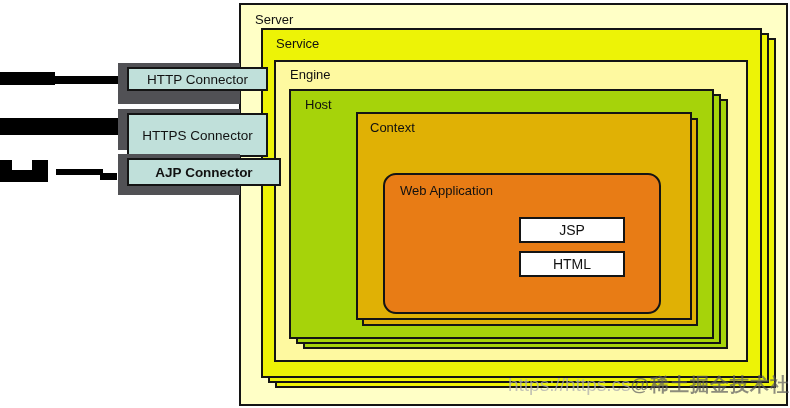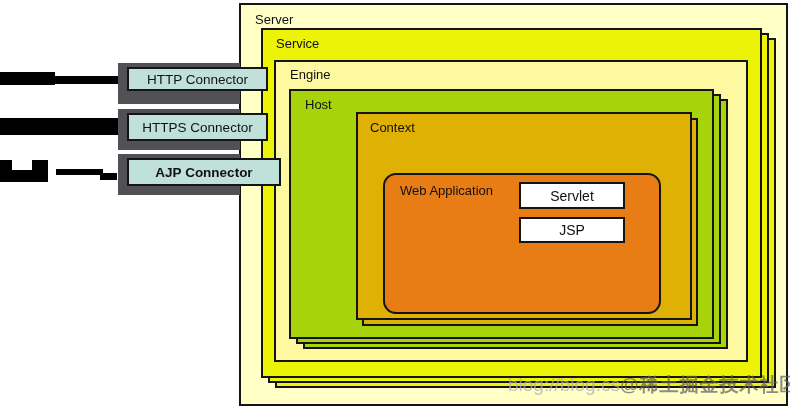--- a/index.html
+++ b/index.html
@@ -52,27 +52,27 @@
 
   <div class="abs box bg-host" style="left:303px; top:99px; width:425px; height:250px;"></div>
   <div class="abs box bg-host" style="left:296px; top:94px; width:425px; height:250px;"></div>
   <div class="abs box bg-host lblbox" style="left:289px; top:89px; width:425px; height:250px; padding:6px 0 0 14px;">Host</div>
 
   <div class="abs box bg-context" style="left:362px; top:118px; width:336px; height:208px;"></div>
   <div class="abs box bg-context lblbox" style="left:356px; top:112px; width:336px; height:208px; padding:6px 0 0 12px;">Context</div>
 
   <div class="abs box bg-webapp webapp-rounded lblbox" style="left:383px; top:145px; width:278px; height:141px; padding:8px 0 0 15px;">Web Application</div>
 
-  <div class="abs inner-card bg-white center" style="left:519px; top:182px; width:106px; height:27px;">Servlet</div>
   <div class="abs inner-card bg-white center" style="left:519px; top:217px; width:106px; height:26px;">JSP</div>
+  <div class="abs inner-card bg-white center" style="left:519px; top:251px; width:106px; height:26px;">HTML</div>
 
   <div class="abs shadow" style="left:118px; top:63px;  width:122px; height:41px;"></div>
   <div class="abs conn-box bg-conn center" style="left:127px; top:67px; width:141px; height:24px;">HTTP Connector</div>
 
   <div class="abs shadow" style="left:118px; top:109px; width:122px; height:41px;"></div>
-  <div class="abs conn-box bg-conn center" style="left:127px; top:113px; width:141px; height:28px;">HTTPS Connector</div>
+  <div class="abs conn-box bg-conn center" style="left:127px; top:113px; width:141px; height:44px;">HTTPS Connector</div>
 
   <div class="abs shadow" style="left:118px; top:154px; width:122px; height:41px;"></div>
   <div class="abs conn-box bg-conn center" style="left:127px; top:158px; width:154px; height:28px;font-weight:bold;">AJP Connector</div>
 
-  <div class="watermark"><span class="wm-site">blog://blog.cs</span><span class="wm-handle">@稀土掘金技术社区</span></div>
+  <div class="watermark"><span class="wm-site">https://https.cs</span><span class="wm-handle">@稀土掘金技术社区</span></div>
 
 </div>
 
 </body></html>

